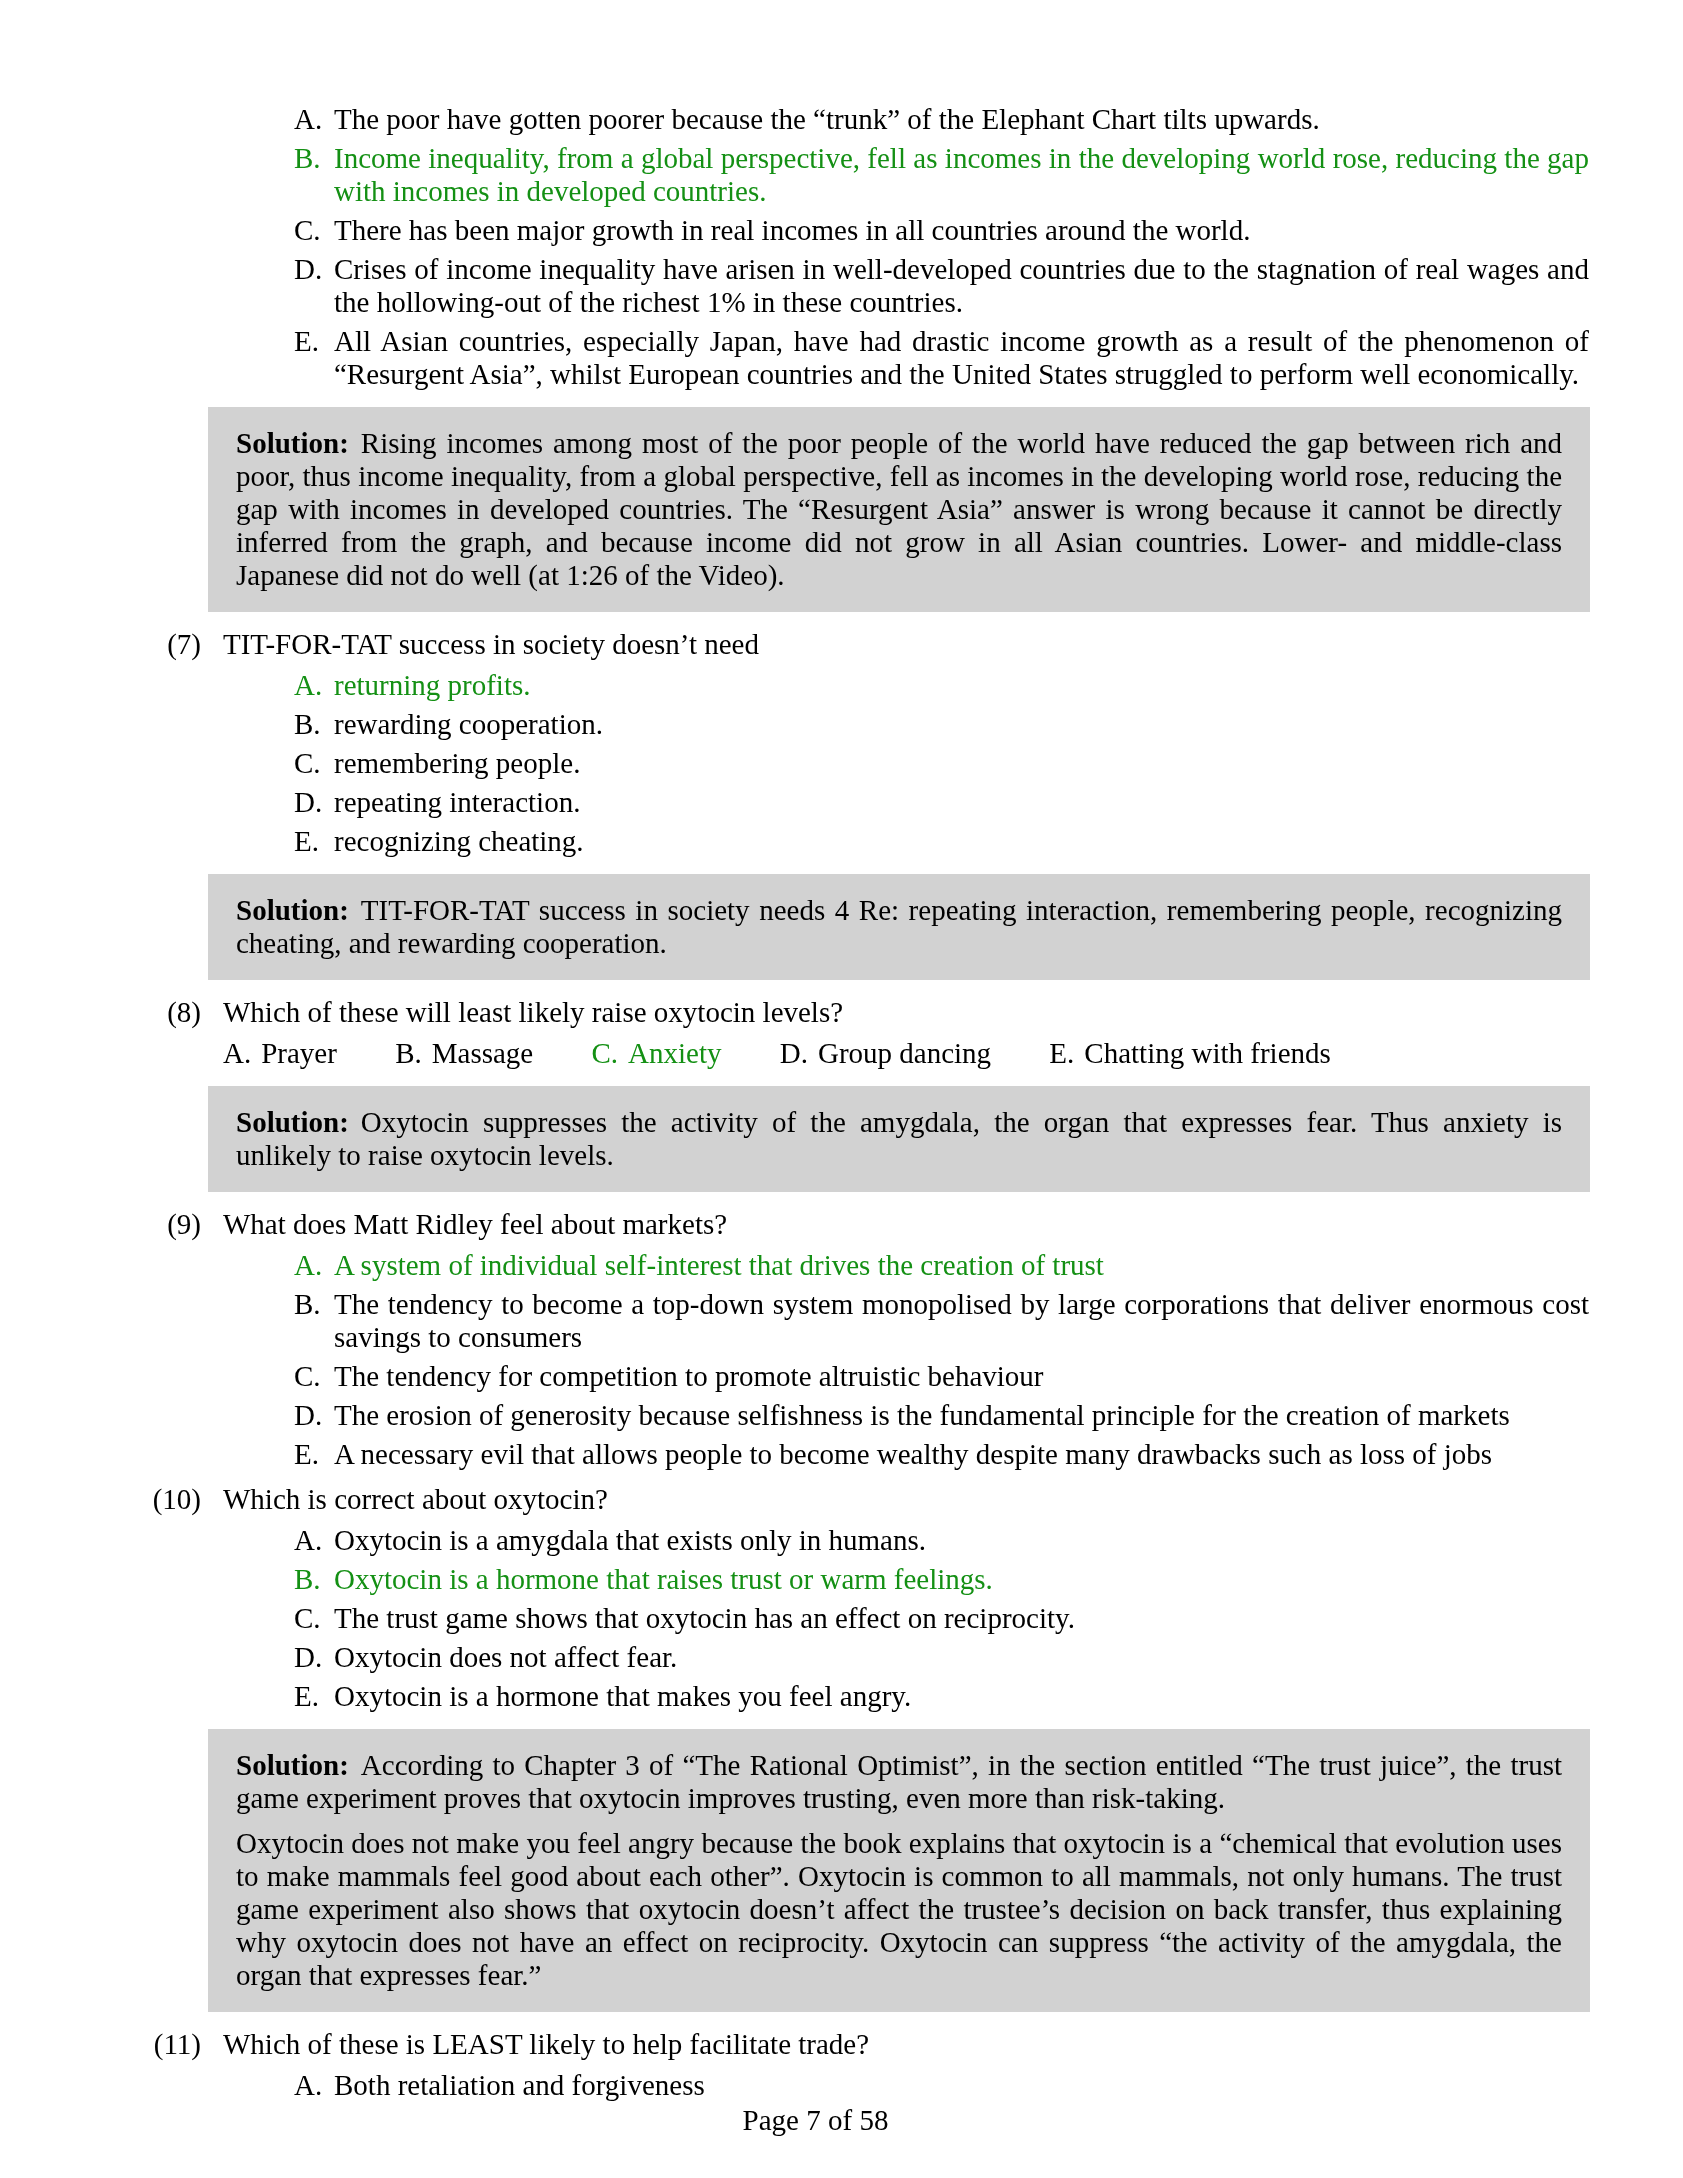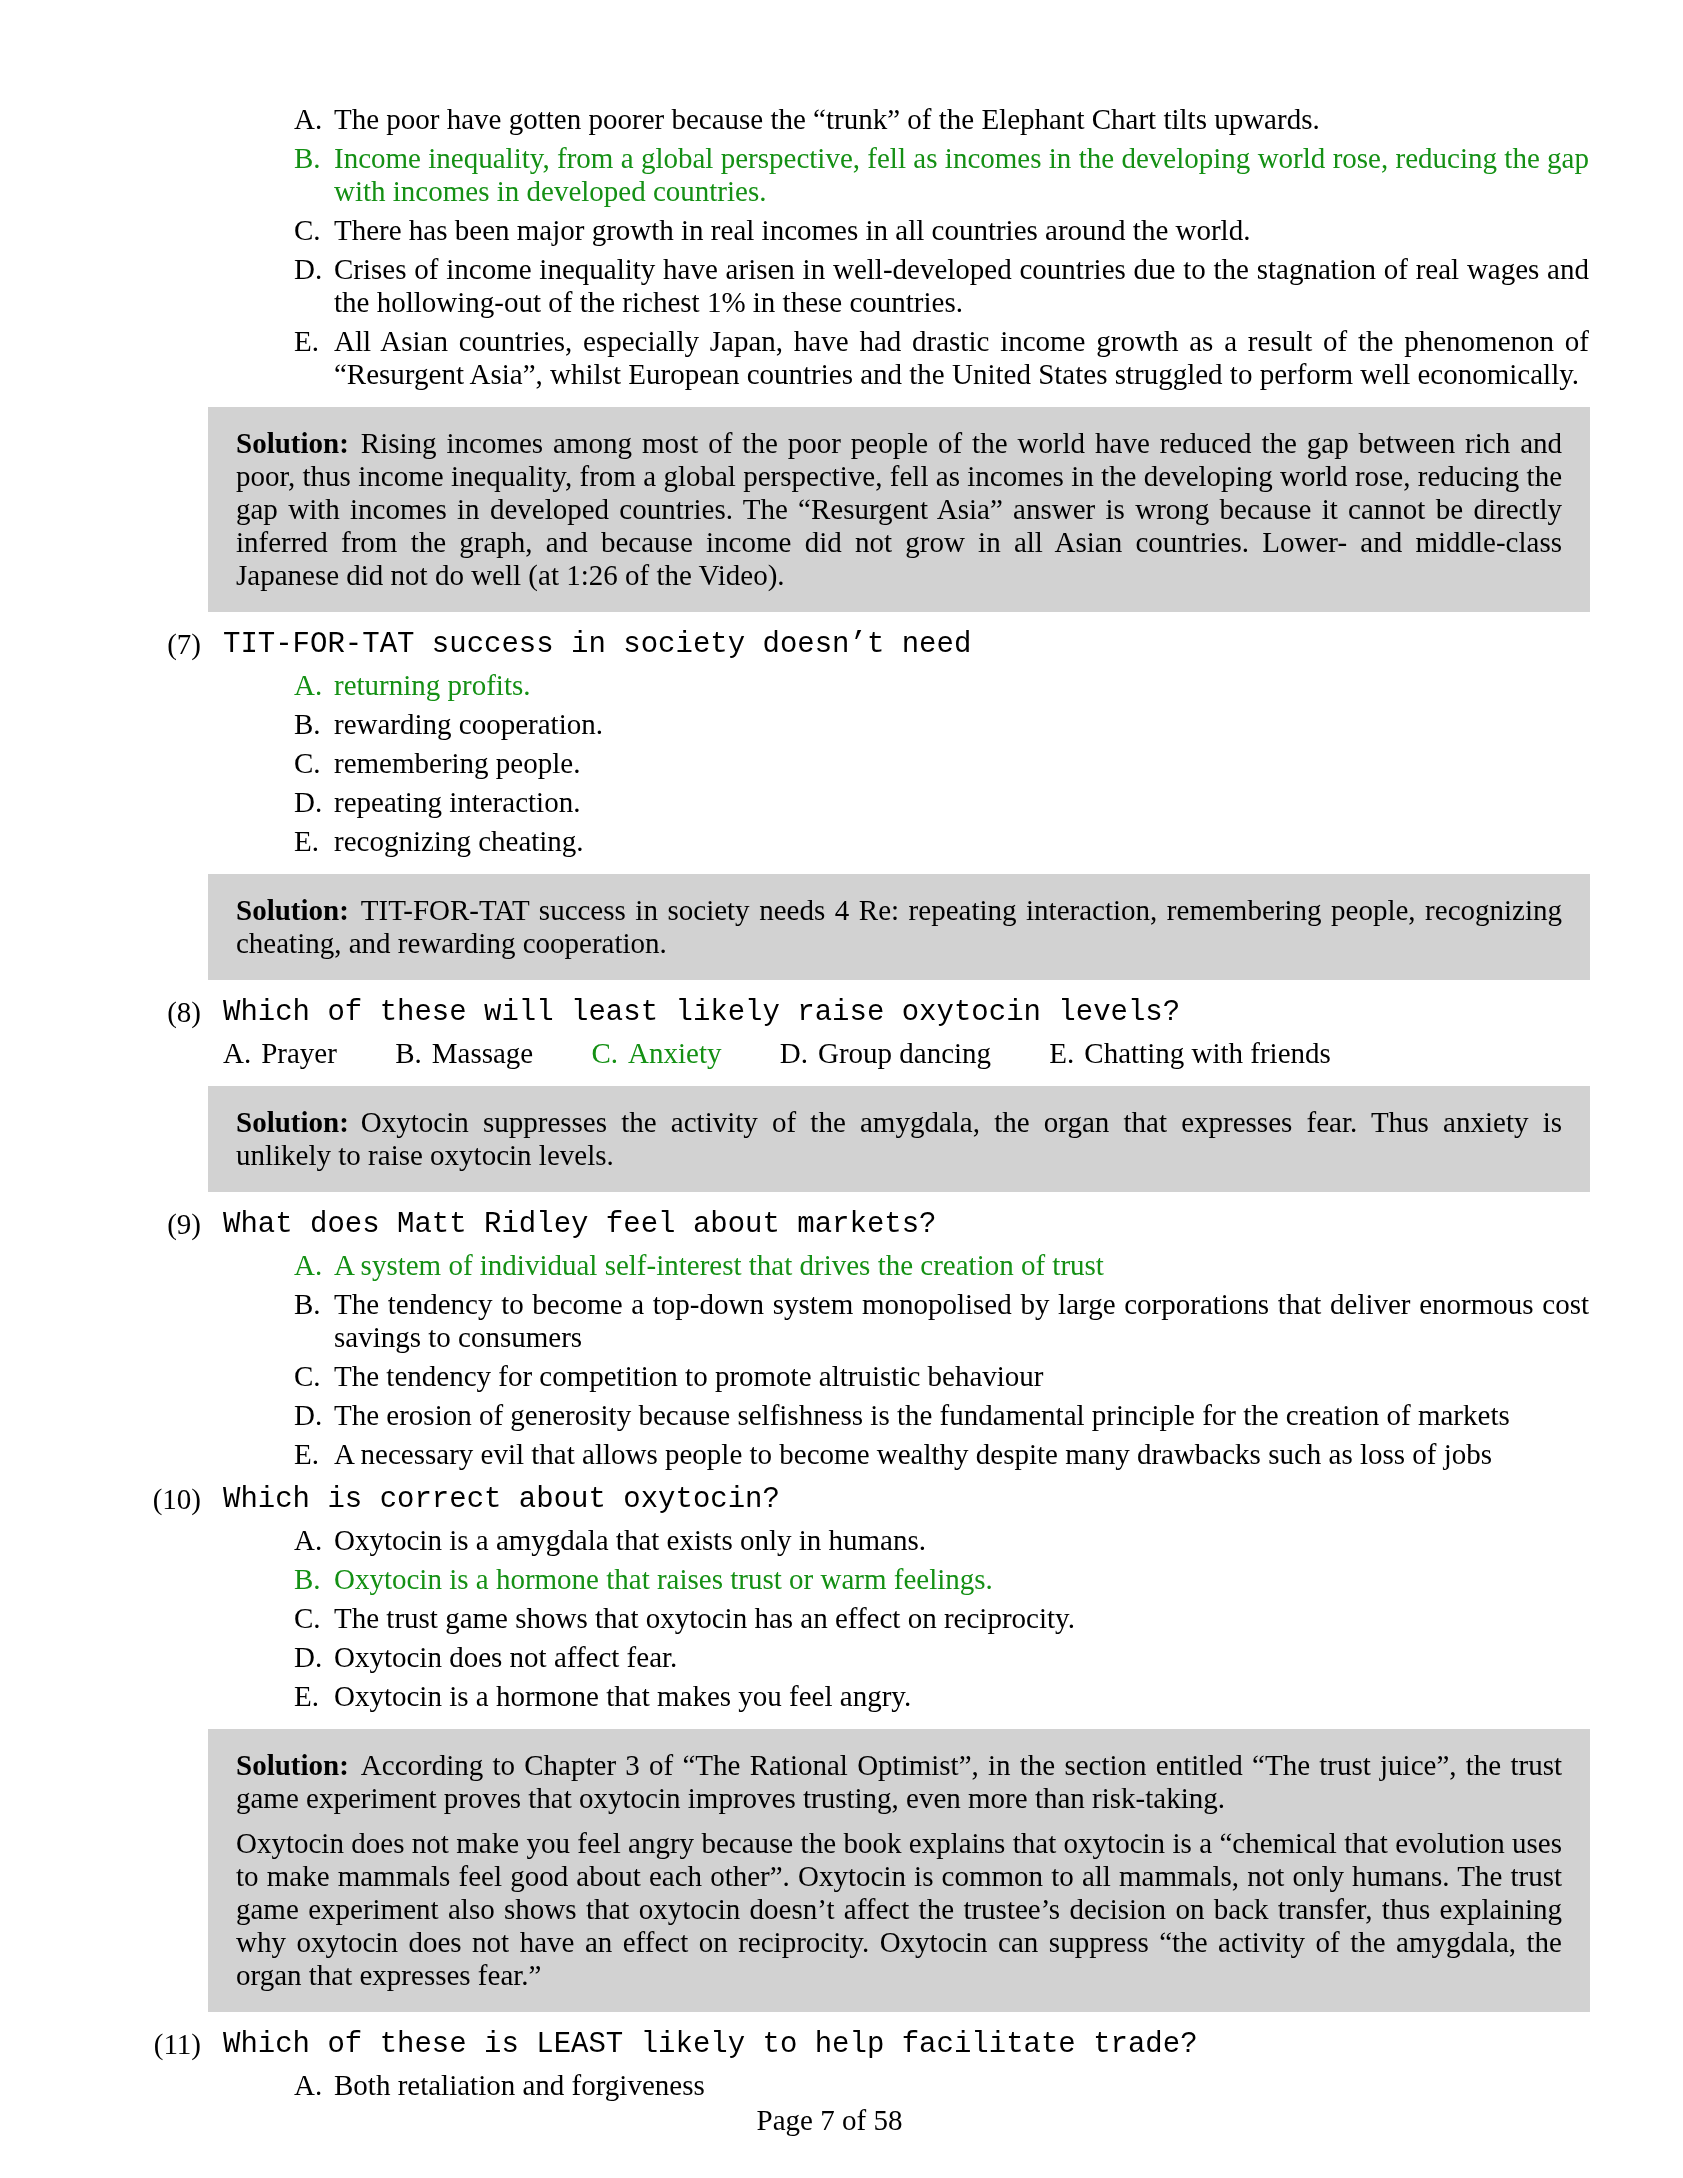--- a/index.html
+++ b/index.html
@@ -12,21 +12,21 @@
     position: relative;
     overflow: hidden;
   }
   .page { position: absolute; top: 103px; left: 0; width: 1683px; }
 
   .qblock { margin-top: 12px; }
   .qblock.first { margin-top: 0; }
 
   .qrow { display: flex; margin-bottom: 8px; }
   .qnum { flex: none; width: 213px; text-align: right; padding-right: 12px; box-sizing: border-box; }
-  .qtext { flex: 1; padding-left: 10px; padding-right: 78px; text-align: justify; font-family: Liberation Mono, monospace; }
+  .qtext { flex: 1; padding-left: 10px; padding-right: 78px; text-align: justify; }
 
   .options { margin-left: 294px; margin-right: 94px; }
   .opt { display: flex; margin-top: 6px; }
   .opt:first-child { margin-top: 0; }
   .optlabel { flex: none; width: 40px; }
   .opttext { flex: 1; text-align: justify; }
 
   .inline-opts { margin-left: 223px; margin-right: 94px; margin-top: 0; white-space: nowrap; font-family: Liberation Serif, serif; }
   .iopt { margin-right: 51px; }
   .iopt .ilabel { margin-right: 10px; }
@@ -36,21 +36,21 @@
   .solution {
     margin: 16px 93px 16px 208px;
     padding: 8px 16px;
     background: var(--solbg, #d2d2d2);
   }
   .sol-p { margin: 12px; text-align: justify; }
   .sol-p + .sol-p { margin-top: 8px; }
   .sol-label { font-weight: bold; margin-right: 12px; }
 
   .footer {
-    position: absolute; top: 2104px; left: 14px;
+    position: absolute; top: 2104px; left: 0;
     width: 1631px; text-align: center;
   }
 </style>
 </head>
 <body>
 
 <div class="page">
 
   <section class="qblock first">
     <div class="options">

